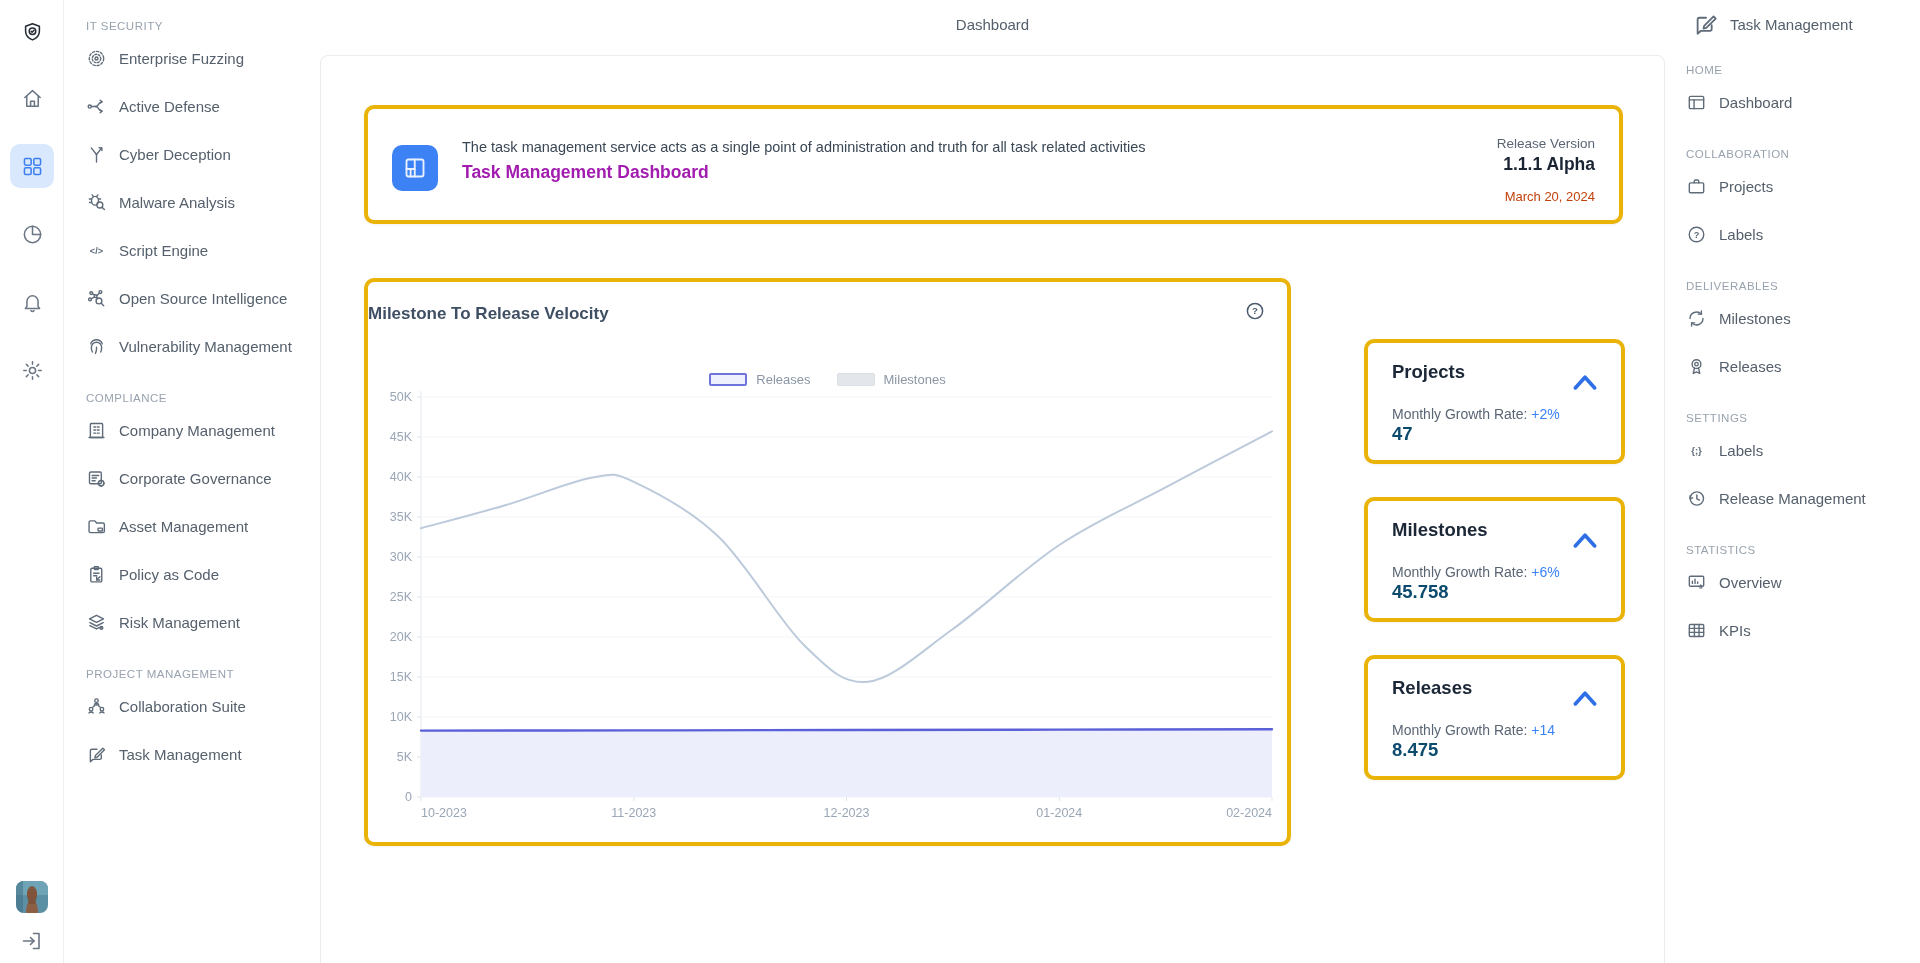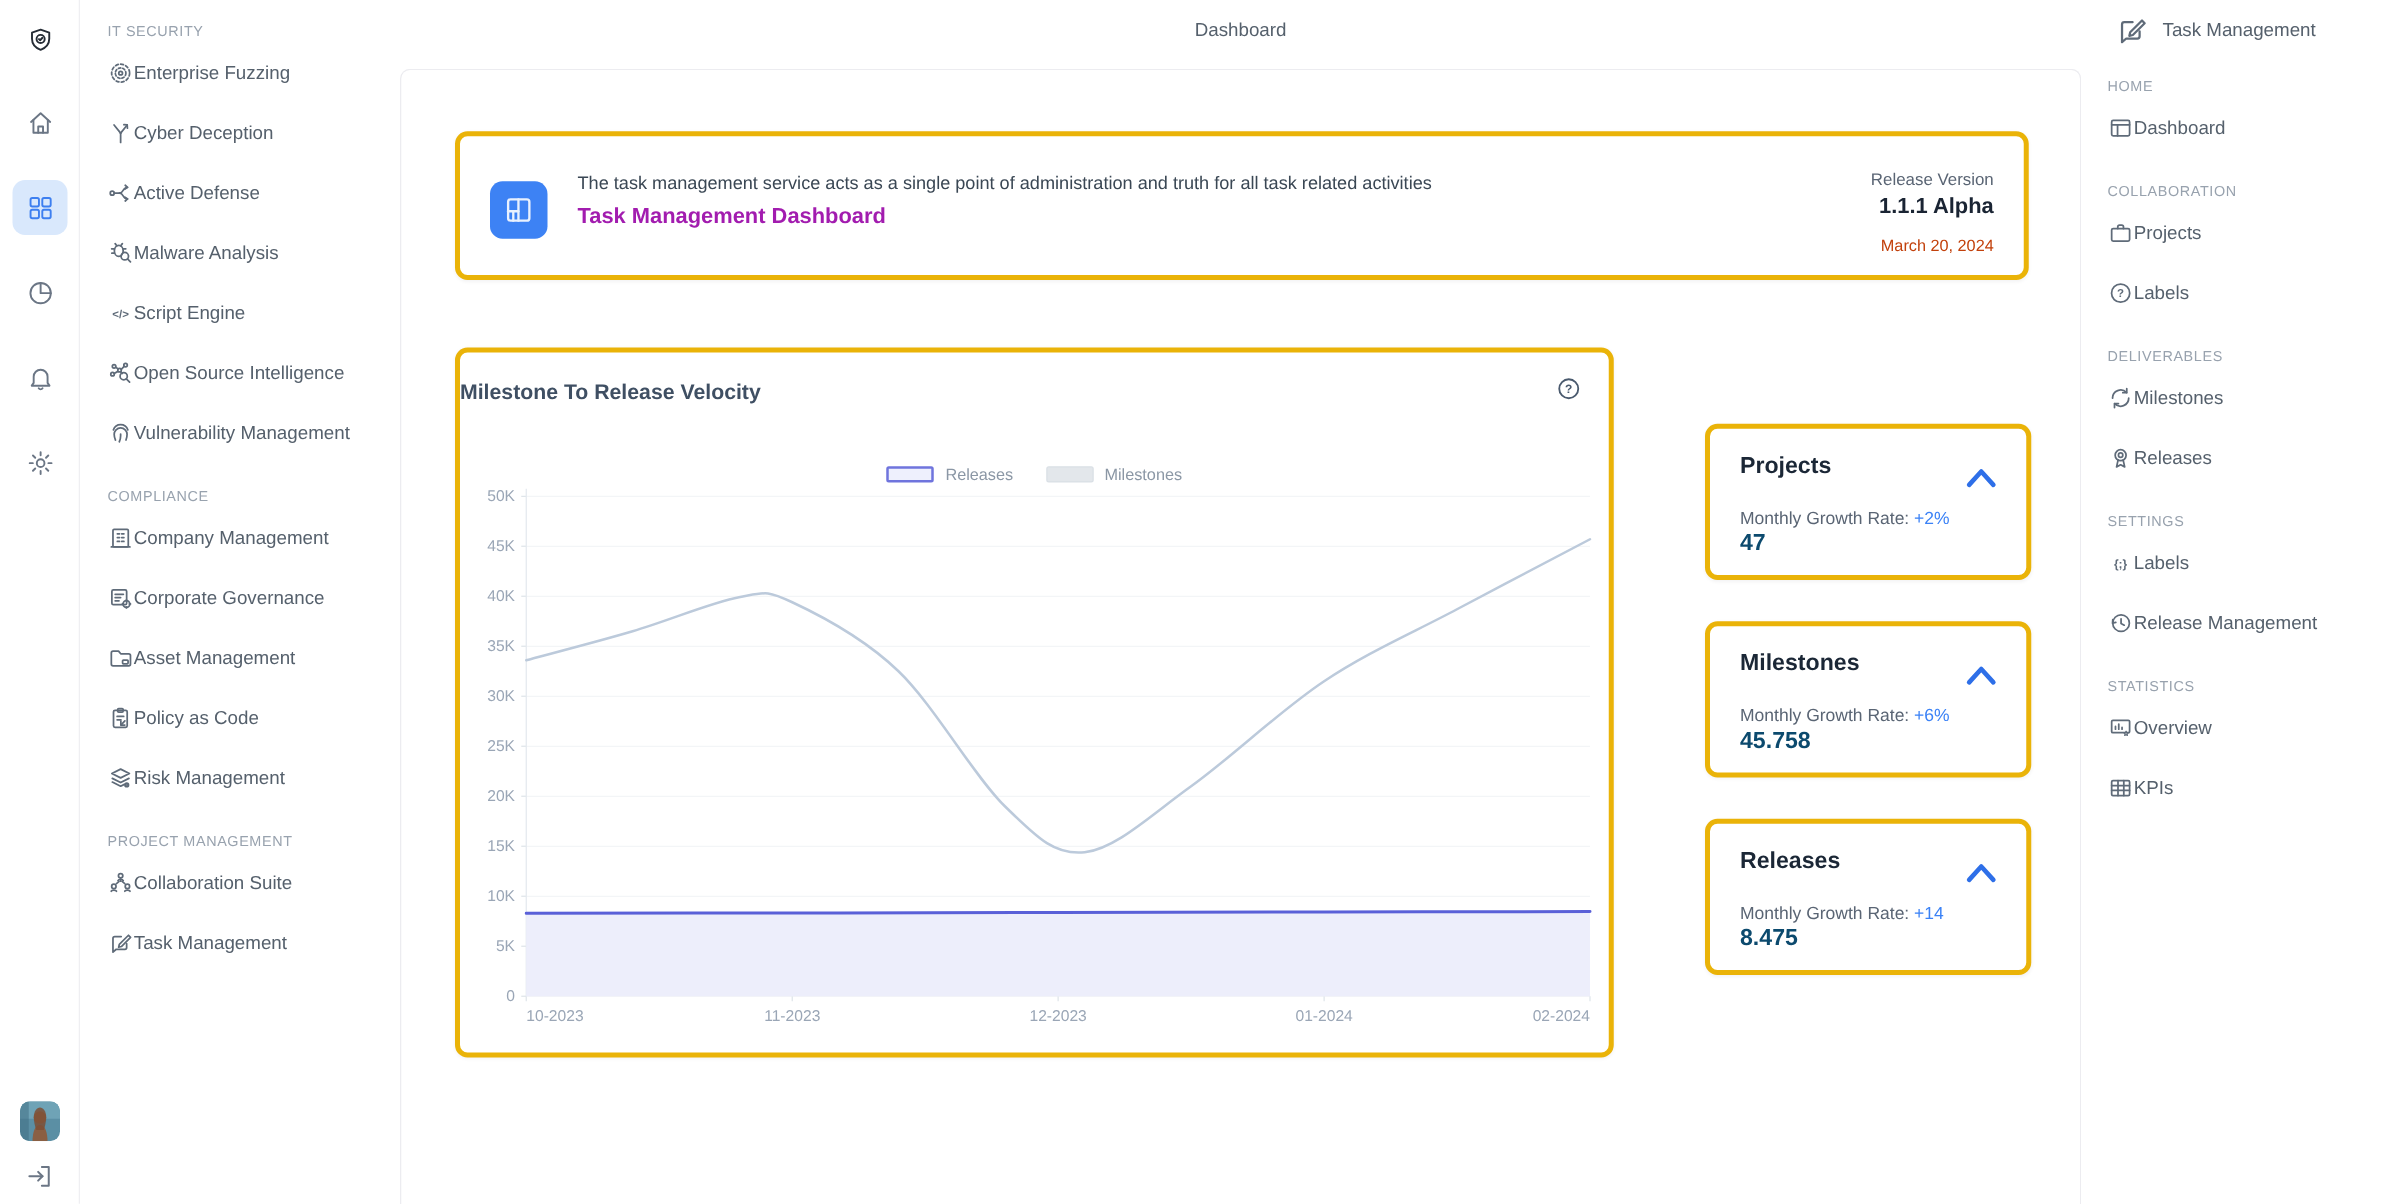--- a/index.html
+++ b/index.html
@@ -14,21 +14,21 @@
   .rail-btn.active{background:#d9e8fc;color:#3d7ff0;}
   .rail-avatar{position:absolute;left:16px;width:32px;height:32px;border-radius:8px;overflow:hidden;cursor:pointer;}
   .rail-signout{position:absolute;left:20px;width:24px;height:24px;color:#6b7685;cursor:pointer;}
   .rail-signout svg{width:24px;height:24px;}
 
   
   .left-sidebar{position:absolute;left:64px;top:0;width:256px;height:921px;padding:20px 8px 0 22px;}
   .right-sidebar{position:absolute;left:1666px;top:0;width:254px;height:963px;padding:64px 8px 0 20px;}
   .nav-section-title{font-size:11.5px;letter-spacing:.5px;color:#98a2ae;margin:22px 0 2px 0;}
   .left-sidebar .nav-section-title:first-child,.right-sidebar .nav-section-title:first-child{margin-top:0;}
-  .nav-item{display:flex;align-items:center;height:48px;color:#55606c;cursor:pointer;}
+  .nav-item{display:flex;align-items:center;height:48px;gap:12px;color:#55606c;cursor:pointer;}
   .nav-icon{width:21px;height:21px;flex:0 0 21px;color:#5f6b79;display:flex;align-items:center;justify-content:center;}
   .nav-icon svg{width:21px;height:21px;}
   .nav-label{font-size:15px;white-space:nowrap;}
 
   
   .topbar-title{position:absolute;left:320px;top:16px;width:1345px;text-align:center;font-size:15px;color:#55606c;}
   .app-badge{position:absolute;left:1692px;top:11px;display:flex;align-items:center;gap:11px;color:#55606c;cursor:pointer;}
   .app-badge-icon{width:27px;height:27px;color:#5f6b79;}
   .app-badge-icon svg{width:27px;height:27px;}
   .app-badge-label{font-size:15px;}
@@ -148,39 +148,39 @@
           <circle cx="12" cy="12" r="8.2" stroke-dasharray="2.6 2.2"></circle>
           <circle cx="12" cy="12" r="4.8" stroke-dasharray="2.1 1.9"></circle>
           <circle cx="12" cy="12" r="1.7"></circle>
         </svg>
       </span>
       <span class="nav-label">Enterprise Fuzzing</span>
     </div>
     <div class="nav-item">
       <span class="nav-icon">
         <svg viewBox="0 0 24 24" fill="none" stroke="currentColor" stroke-width="1.6" stroke-linecap="round" stroke-linejoin="round">
-          <path d="M12 20.5V12"></path>
-          <path d="M12 12L6 4.5"></path>
-          <path d="M12 12l6-7.5"></path>
-          <path d="M18 4.5l-3-.2M18 4.5l.2 3"></path>
-        </svg>
-      </span>
-      <span class="nav-label">Cyber Deception</span>
-    </div>
-    <div class="nav-item">
-      <span class="nav-icon">
-        <svg viewBox="0 0 24 24" fill="none" stroke="currentColor" stroke-width="1.6" stroke-linecap="round" stroke-linejoin="round">
           <circle cx="4.3" cy="12" r="1.8"></circle>
           <path d="M6.2 12h4.8"></path>
           <path d="M11 12c4 0 2.6-5.3 7.3-5.3"></path>
           <path d="M11 12c4 0 2.6 5.3 7.3 5.3"></path>
           <path d="M16.2 4.8l2.1 1.9-2.3 1.6M16.2 19.2l2.1-1.9-2.3-1.6"></path>
         </svg>
       </span>
       <span class="nav-label">Active Defense</span>
+    </div>
+    <div class="nav-item">
+      <span class="nav-icon">
+        <svg viewBox="0 0 24 24" fill="none" stroke="currentColor" stroke-width="1.6" stroke-linecap="round" stroke-linejoin="round">
+          <path d="M12 20.5V12"></path>
+          <path d="M12 12L6 4.5"></path>
+          <path d="M12 12l6-7.5"></path>
+          <path d="M18 4.5l-3-.2M18 4.5l.2 3"></path>
+        </svg>
+      </span>
+      <span class="nav-label">Cyber Deception</span>
     </div>
     <div class="nav-item">
       <span class="nav-icon">
         <svg viewBox="0 0 24 24" fill="none" stroke="currentColor" stroke-width="1.6" stroke-linecap="round" stroke-linejoin="round">
           <ellipse cx="10.3" cy="10" rx="4" ry="5"></ellipse>
           <path d="M8.5 5.3L7 3.3M12.1 5.3l1.5-2M6.3 8H3.8M6.3 12H4M14.3 8h2.4"></path>
           <circle cx="15.8" cy="14.8" r="3.4"></circle>
           <path d="M18.3 17.3l2.7 2.7"></path>
         </svg>
       </span>

